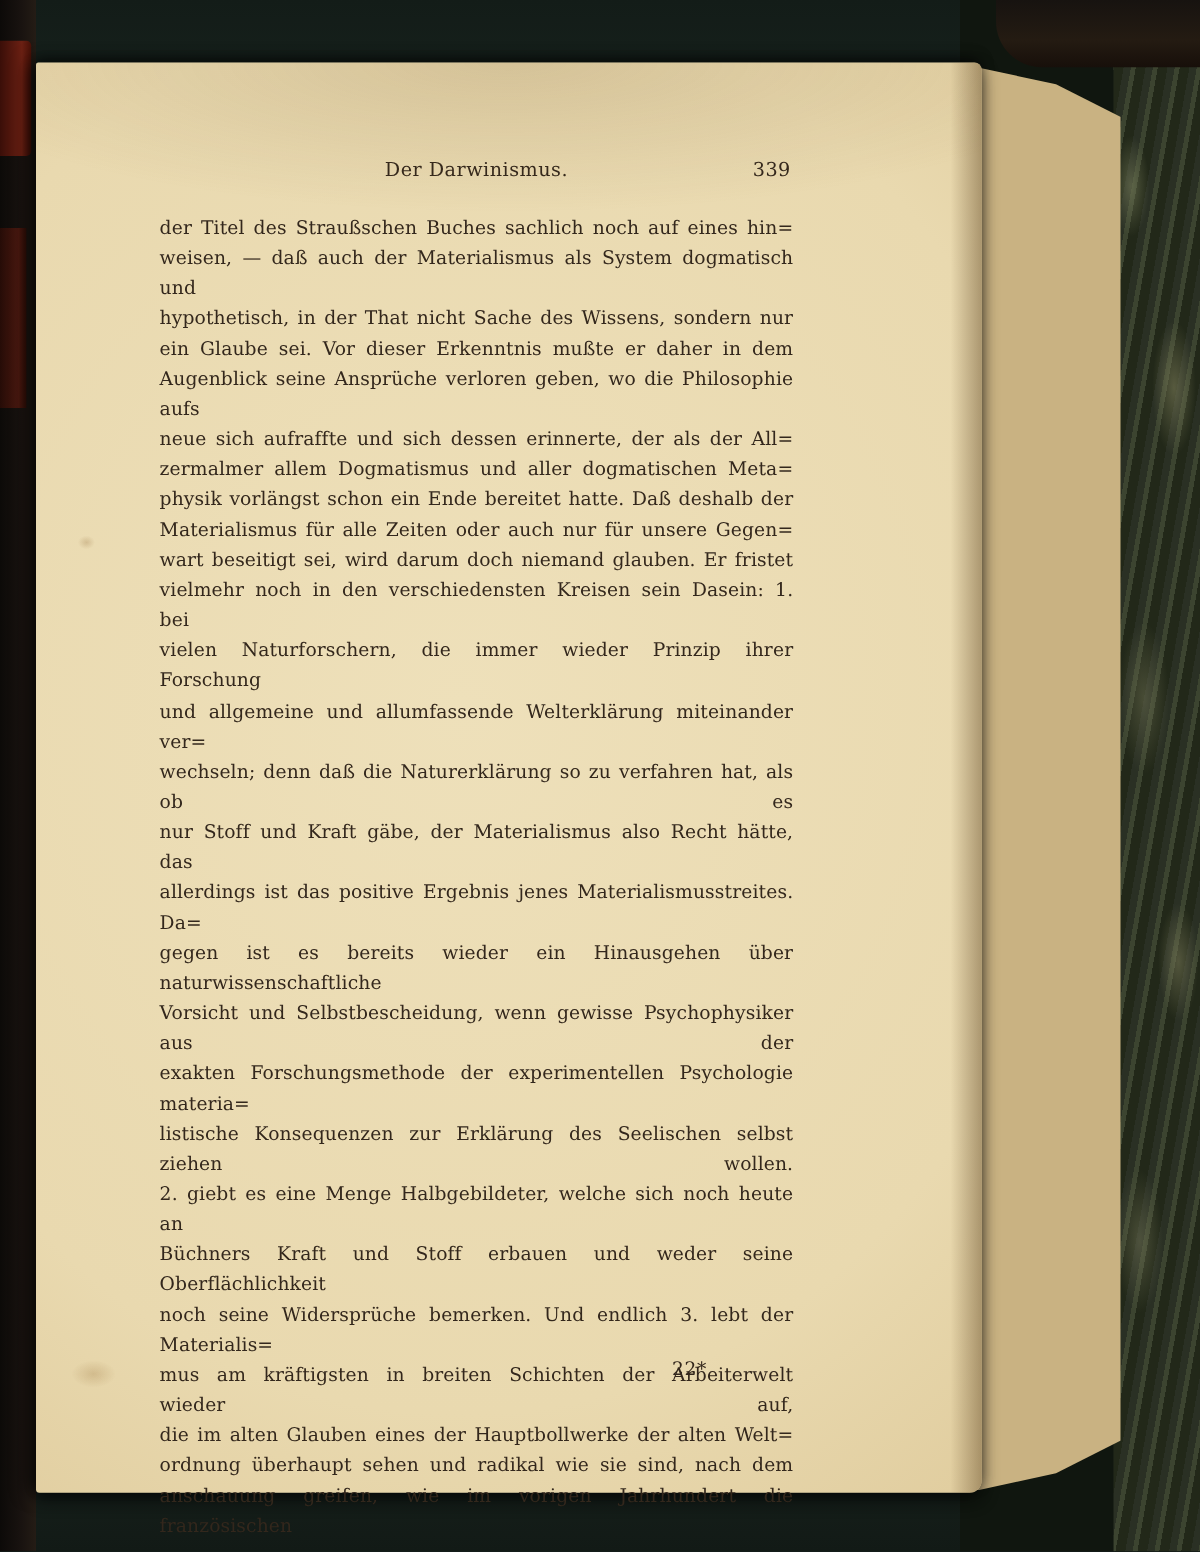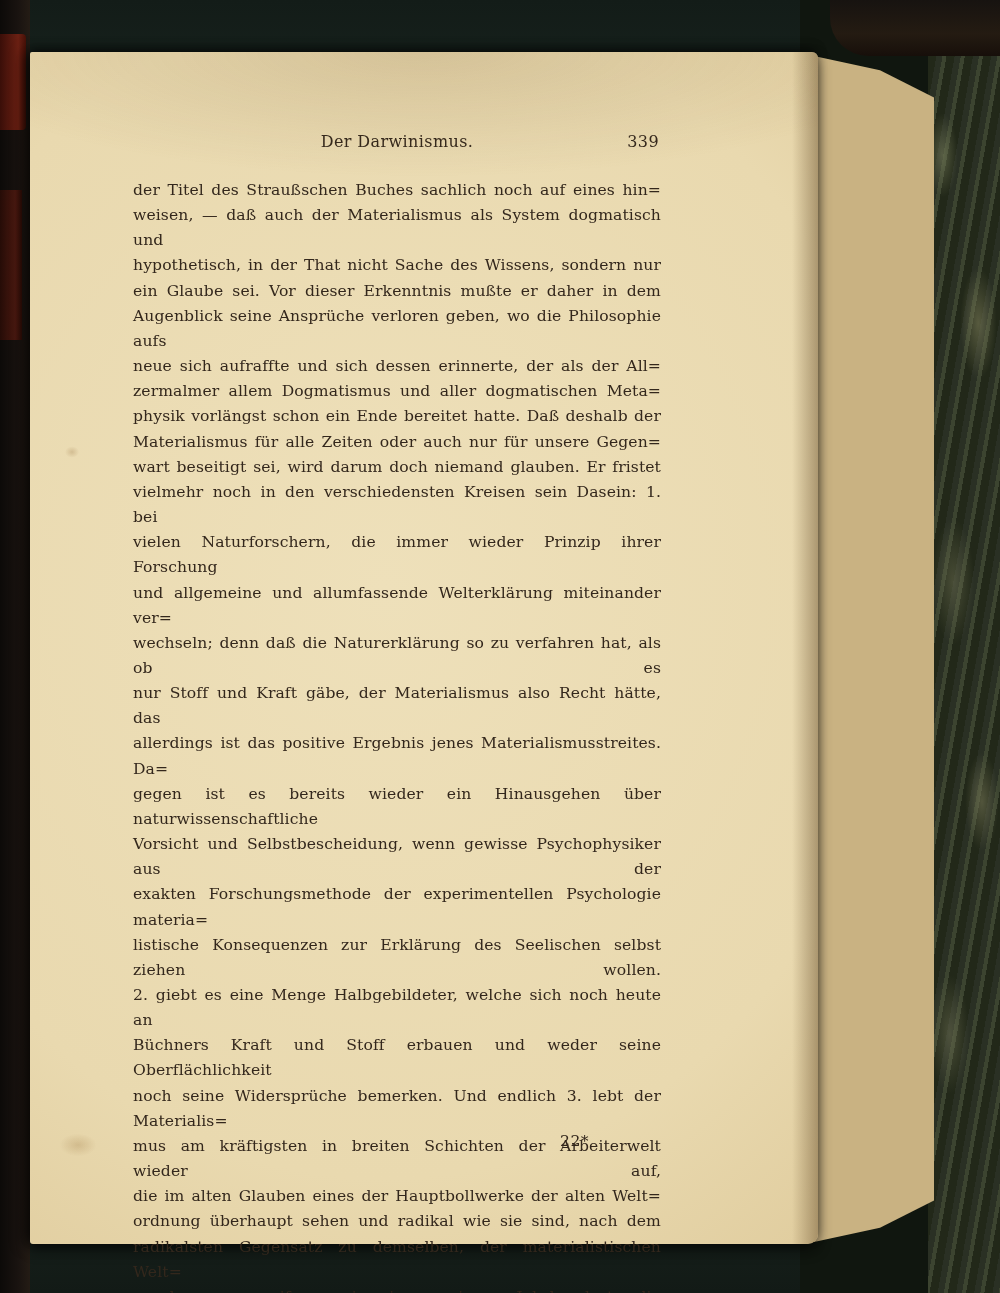--- a/index.html
+++ b/index.html
@@ -114,21 +114,20 @@
           <div class="text-line">gegen ist es bereits wieder ein Hinausgehen über naturwissenschaftliche</div>
           <div class="text-line">Vorsicht und Selbstbescheidung, wenn gewisse Psychophysiker aus der</div>
           <div class="text-line">exakten Forschungsmethode der experimentellen Psychologie materia=</div>
           <div class="text-line">listische Konsequenzen zur Erklärung des Seelischen selbst ziehen wollen.</div>
           <div class="text-line">2. giebt es eine Menge Halbgebildeter, welche sich noch heute an</div>
           <div class="text-line">Büchners Kraft und Stoff erbauen und weder seine Oberflächlichkeit</div>
           <div class="text-line">noch seine Widersprüche bemerken.  Und endlich 3. lebt der Materialis=</div>
           <div class="text-line">mus am kräftigsten in breiten Schichten der Arbeiterwelt wieder auf,</div>
           <div class="text-line">die im alten Glauben eines der Hauptbollwerke der alten Welt=</div>
           <div class="text-line">ordnung überhaupt sehen und radikal wie sie sind, nach dem</div>
-          <div class="text-line">radikalsten Gegensatz zu demselben, der materialistischen Welt=</div>
           <div class="text-line">anschauung greifen, wie im vorigen Jahrhundert die französischen</div>
         </div>
 
       <div class="signature">22*</div>
     </div>
   </div>
 
 </div>
 
 </body></html>

